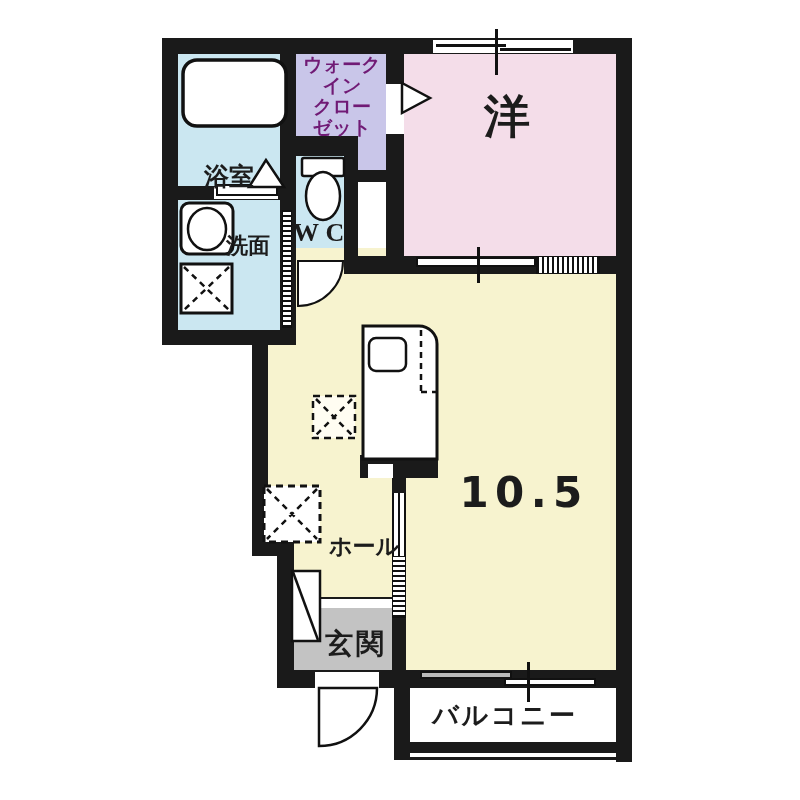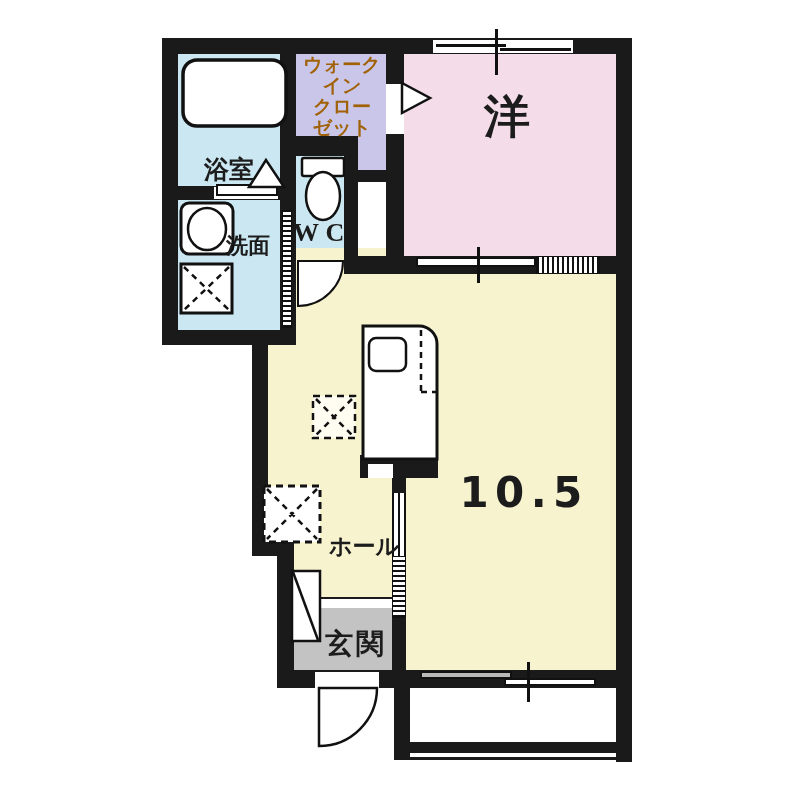--- a/index.html
+++ b/index.html
@@ -134,32 +134,33 @@
     <g>
       <rect x="292" y="571" width="28" height="70" fill="#ffffff" stroke="#111" stroke-width="2.5"></rect>
       <path d="M293,572 L318,640" stroke="#111" stroke-width="2.5"></path>
     </g>
 
     <path d="M343,261 A45,45 0 0 1 298,306 L298,261 Z" fill="#ffffff" stroke="#111" stroke-width="2"></path>
 
     <path d="M377,688 A58,58 0 0 1 319,746 L319,688 Z" fill="#ffffff" stroke="#111" stroke-width="2.5"></path>
   </svg>
 
-  <div class="lbl" style="left:229px;top:169px;font-size:25px;">浴室</div>
+  <div class="lbl" style="left:229px;top:176px;font-size:25px;">浴室</div>
 
-  <div class="abs" style="left:296px;top:54px;width:92px;text-align:center;color:#a16207;font-weight:700;font-size:19px;line-height:21px;">
+  <div class="abs" style="left:296px;top:54px;width:92px;text-align:center;color:#701a75;font-weight:700;font-size:19px;line-height:21px;">
     <span style="display:block">ウォーク</span>
     <span style="display:block">イン</span>
     <span style="display:block">クロー</span>
     <span style="display:block">ゼット</span>
   </div>
 
   <div class="lbl" style="left:507px;top:116px;font-size:46px;">洋</div>
 
   <div class="lbl" style="left:248px;top:246px;font-size:22px;">洗面</div>
   <div class="lbl" style="left:322px;top:233px;font-size:26px;letter-spacing:0.25em;font-family:Liberation Serif, serif;">WC</div>
 
   <div class="lbl" style="left:524px;top:493px;font-size:42px;letter-spacing:0.15em;">10.5</div>
 
   <div class="lbl" style="left:364px;top:546px;font-size:23px;">ホール</div>
   <div class="lbl" style="left:356px;top:644px;font-size:28px;letter-spacing:0.1em;">玄関</div>
+  <div class="lbl" style="left:505px;top:715px;font-size:26px;letter-spacing:0.1em;">バルコニー</div>
 
 </div>
 
 </body></html>

